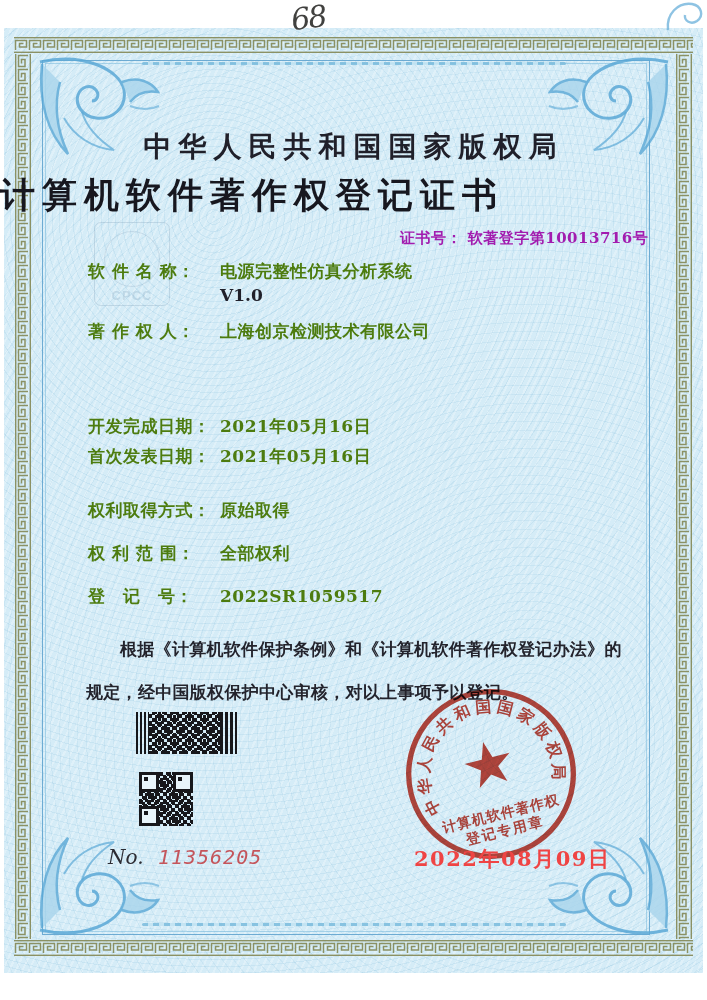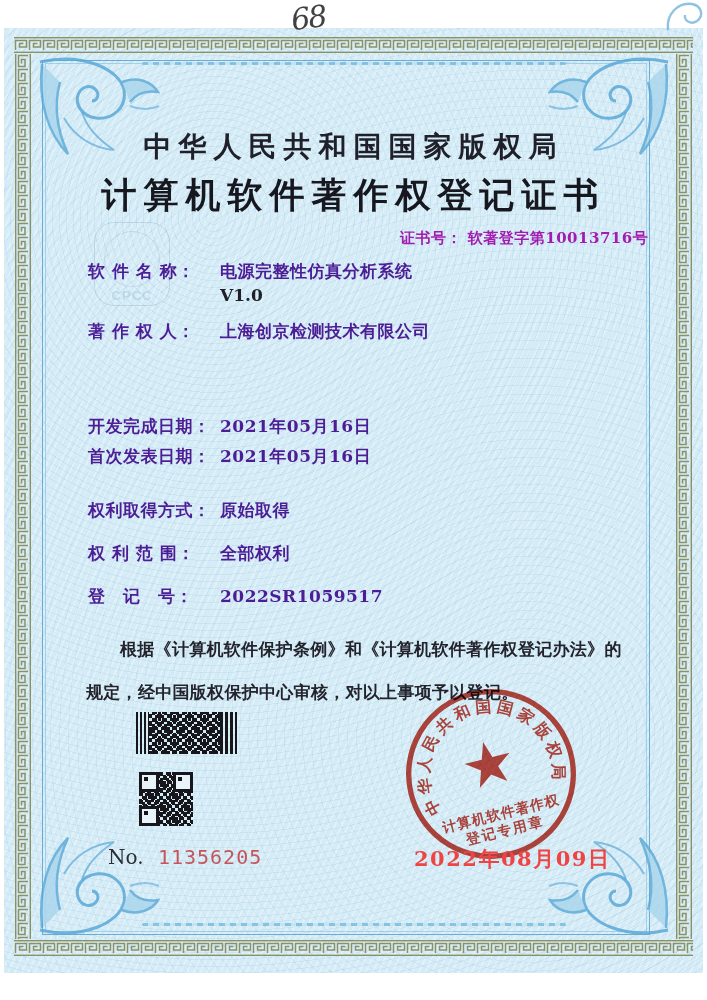--- a/index.html
+++ b/index.html
@@ -47,46 +47,46 @@
   .rope-bottom{left:142px;top:923px;width:424px;}
   .flourish{width:126px;height:104px;}
   .fl-tl{left:34px;top:56px;}
   .fl-tr{left:548px;top:56px;transform:scaleX(-1);}
   .fl-bl{left:34px;top:832px;transform:scaleY(-1);}
   .fl-br{left:548px;top:832px;transform:scale(-1,-1);}
   .corner-curl{left:664px;top:0px;width:40px;height:34px;opacity:.85;}
   
   .watermark{
     left:94px;top:222px;width:74px;height:82px;
-    border:1px solid rgba(130,160,185,.38);border-radius:20px;opacity:.8;
+    border:1px solid rgba(130,160,185,.38);border-radius:7px;opacity:.8;
   }
   .watermark .wm-circle{
     position:absolute;left:9px;top:8px;width:54px;height:54px;border-radius:50%;
     border:1px solid rgba(130,160,185,.32);
   }
   .watermark .wm-text{
     position:absolute;left:0;right:0;bottom:2px;text-align:center;
     font-family:"Liberation Sans",sans-serif;font-weight:700;font-size:13px;
     color:rgba(125,160,185,.35);letter-spacing:1px;
   }
   
   .authority{
     left:0;top:128px;width:707px;text-align:center;
     font-size:28px;font-weight:700;color:#20202a;letter-spacing:7px;
   }
   .cert-title{
-    left:0;top:172px;width:707px;text-align:center;
+    left:0;top:172px;width:707px;
     font-size:35px;font-weight:700;color:#17171f;letter-spacing:7px;
   }
   .certno{
     left:400px;top:229px;width:280px;
     font-size:15px;font-weight:700;color:#a21caf;letter-spacing:.5px;
   }
   
-  .row{left:88px;font-size:17px;font-weight:700;color:#4c1d95;white-space:nowrap;}
+  .row{left:88px;font-size:17px;font-weight:700;color:#4d7c0f;white-space:nowrap;}
   .row .lbl{display:inline-block;width:126px;letter-spacing:.5px;}
   .row .val{display:inline-block;margin-left:6px;letter-spacing:.5px;}
   .r0{top:260px}.r0b{top:285px;left:220px;font-size:17px;font-weight:700;color:#20202a;}
   .r1{top:320px}.r2{top:415px}.r3{top:445px}.r4{top:499px}.r5{top:542px}.r6{top:585px}
   
   .statement{
     left:86px;top:628px;width:542px;
     font-size:17px;line-height:2.55;font-weight:600;color:#23232c;
     text-indent:2em;letter-spacing:.3px;
   }
@@ -102,21 +102,21 @@
     background-size:6px 6px,10px 8px;}
   .qr{left:139px;top:772px;width:54px;height:54px;
     background:
       repeating-conic-gradient(#17171b 0% 25%, rgba(0,0,0,0) 0% 50%),
       repeating-conic-gradient(#17171b 0% 25%, rgba(0,0,0,0) 0% 50%) 3px 3px;
     background-size:8px 8px,6px 6px;}
   .finder{position:absolute;width:14px;height:14px;border:3px solid #17171b;background:#e8f4fa;}
   .finder::after{content:"";position:absolute;left:2px;top:2px;width:4px;height:4px;background:#17171b;}
   .f-tl{left:0;top:0}.f-tr{right:0;top:0}.f-bl{left:0;bottom:0}
   
-  .serial{left:108px;top:845px;font-size:20px;white-space:nowrap;}
+  .serial{left:108px;top:845px;font-size:20px;white-space:nowrap;font-style:italic;}
   .serial .no{color:#2c2c33;font-family:"DejaVu Serif",serif;}
   .serial .num{color:#c4555b;font-family:"DejaVu Sans Mono","Liberation Mono",monospace;
     font-size:20px;letter-spacing:1px;margin-left:8px;}
   .issue-date{
     left:414px;top:845px;font-size:21px;font-weight:700;color:#ef4444;letter-spacing:1.5px;white-space:nowrap;
   }
   
   .seal{left:399px;top:682px;width:184px;height:184px;transform:rotate(-14deg);
     opacity:.93;mix-blend-mode:multiply;}
 </style>

